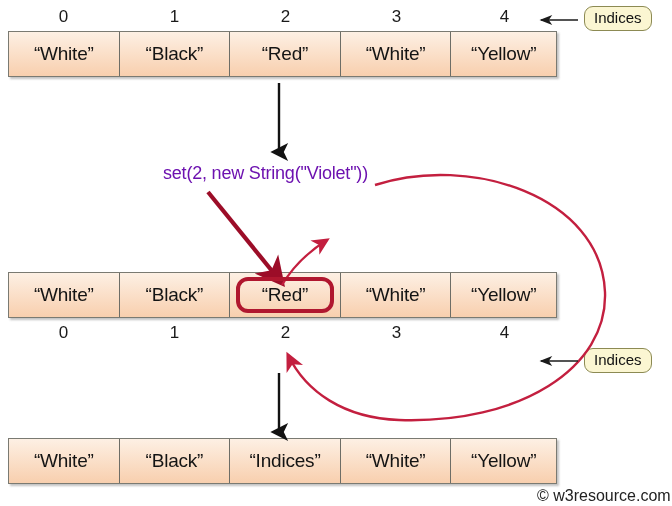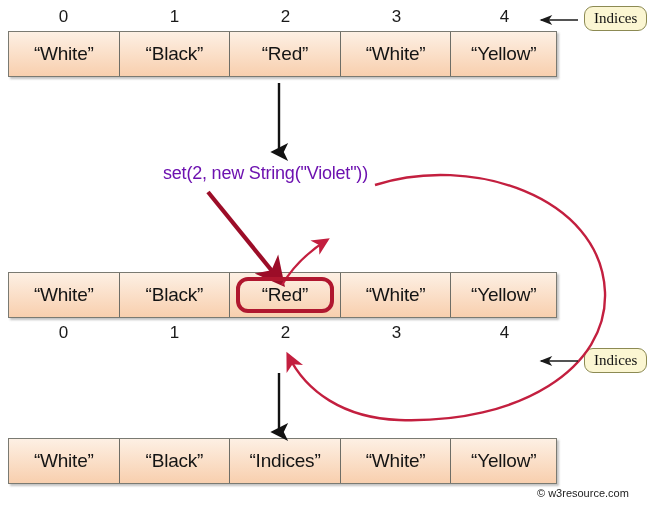--- a/index.html
+++ b/index.html
@@ -76,42 +76,42 @@
   }
 
   
   .callout {
     position: absolute;
     box-sizing: border-box;
     background: #fbf6d2;
     border: 1px solid #8c8a53;
     border-radius: 9px;
     padding: 2px 9px 3px 9px;
-    font-family: Liberation Serif, serif;
+    font-family: Liberation Sans, sans-serif;
     font-size: 15px;
     color: #111;
     line-height: 18px;
     white-space: nowrap;
   }
 
   
   .setlabel {
     position: absolute;
     font-family: "Liberation Sans", sans-serif;
     font-size: 18px;
     color: #6d12b0;
     white-space: nowrap;
     letter-spacing: -0.2px;
   }
 
   
   .watermark {
     position: absolute;
     font-family: "Liberation Sans", sans-serif;
-    font-size: 11px;
+    font-size: 16px;
     color: #222;
     white-space: nowrap;
   }
 
   
   #overlay {
     position: absolute;
     left: 0; top: 0;
     width: 672px;
     height: 506px;

